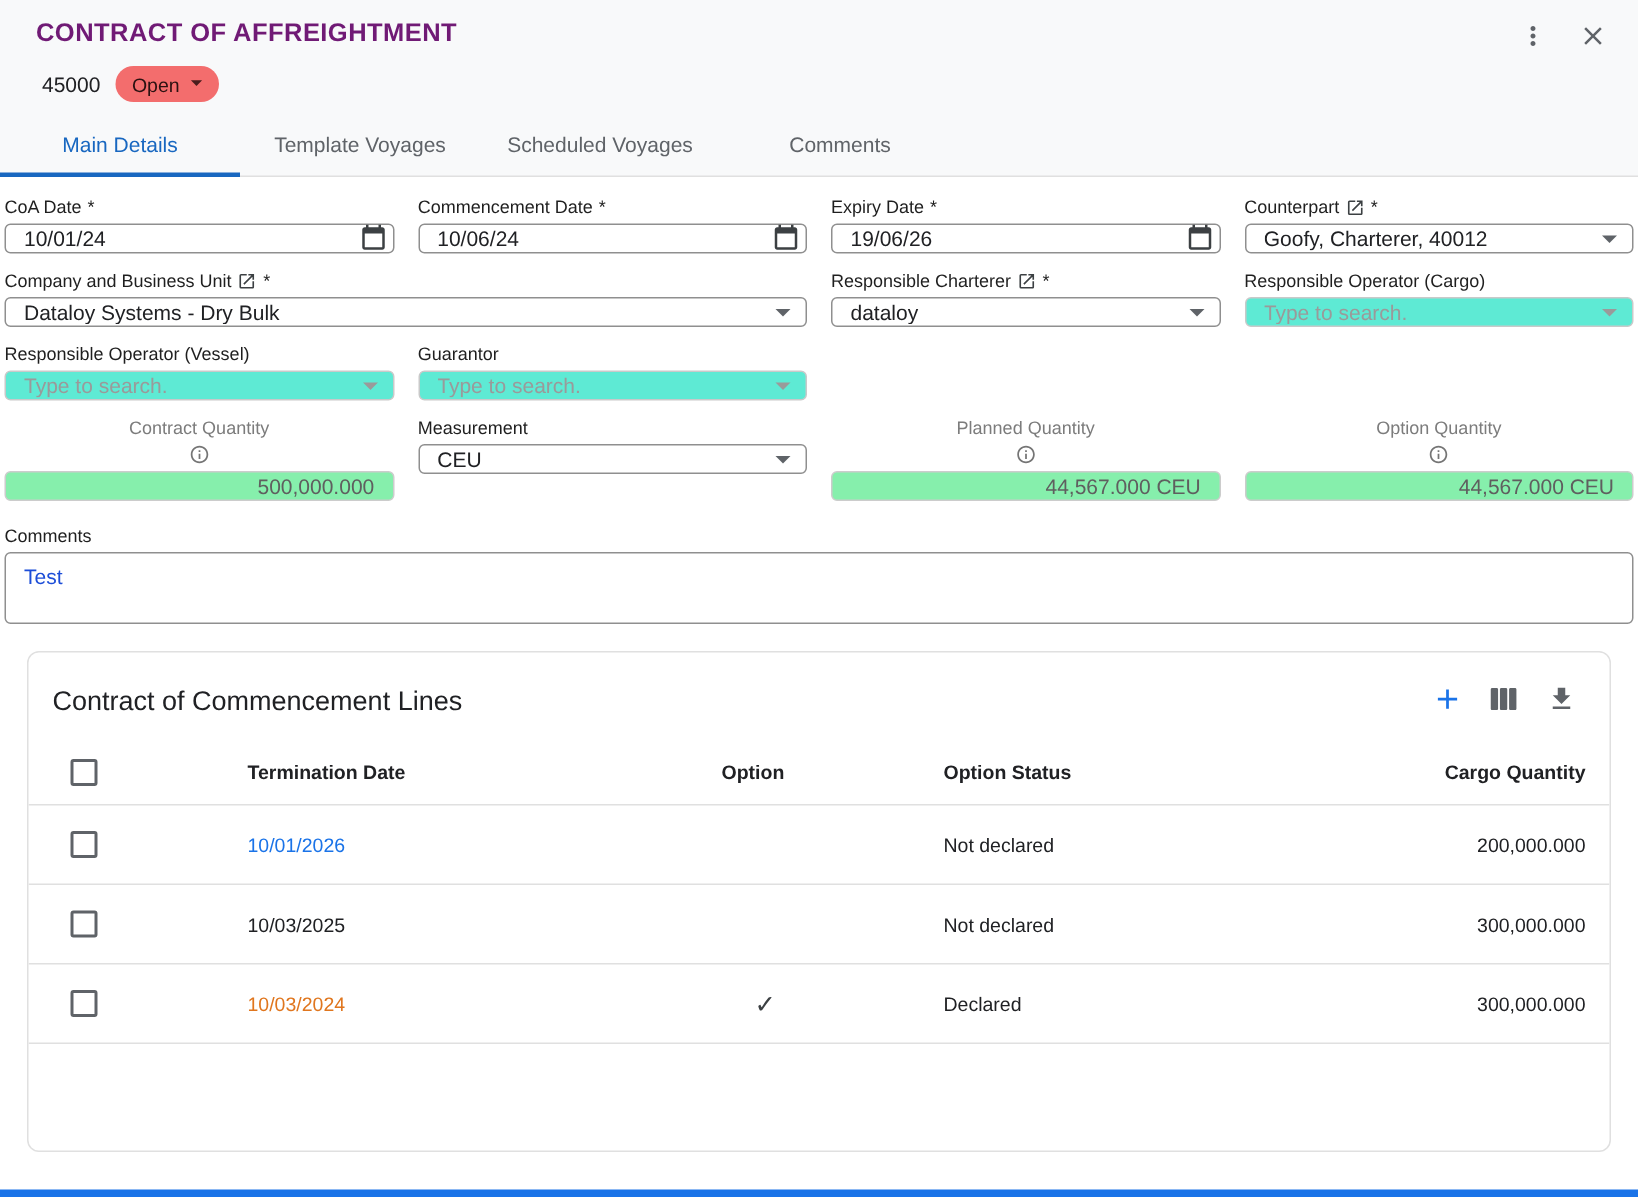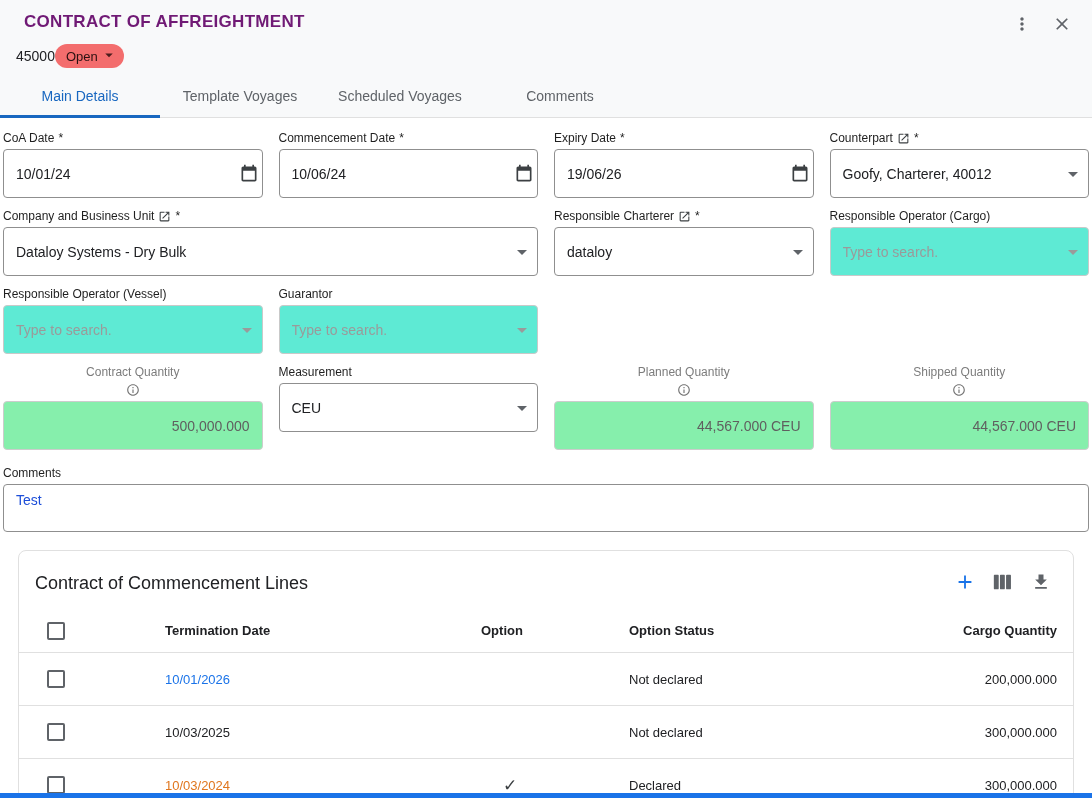--- a/index.html
+++ b/index.html
@@ -12,38 +12,38 @@
     overflow: hidden;
   }
   button { font-family: inherit; }
 
   
   .top { background: #f8f9fa; }
   .title-row { display: flex; justify-content: space-between; align-items: flex-start; padding: 9px 14px 0 24px; }
   .page-title { font-size: 17px; font-weight: 700; letter-spacing: .3px; color: #701a75; padding-top: 3px; }
   .header-actions { display: flex; align-items: center; gap: 8px; }
   .icon-btn { background: none; border: none; cursor: pointer; width: 32px; height: 32px; display: flex; align-items: center; justify-content: center; border-radius: 50%; }
-  .id-row { display: flex; align-items: center; gap: 0; padding: 3px 0 0 16px; }
+  .id-row { display: flex; align-items: center; gap: 10px; padding: 3px 0 0 28px; }
   .contract-no { font-size: 14px; color: #202124; }
   .chip { display: inline-flex; align-items: center; gap: 2px; background: #f36d6d; border: none; border-radius: 13px; height: 24px; padding: 0 6px 0 11px; font-size: 13px; font-weight: 500; color: #2b1111; cursor: pointer; }
 
   .tabs { display: flex; margin-top: 7px; border-bottom: 1px solid #e0e0e0; }
   .tab { width: 160px; text-align: center; padding: 13px 0 13px; font-size: 14px; font-weight: 500; color: #5f6368; cursor: pointer; position: relative; }
   .tab.active { color: #1867c0; }
   .tab.active::after { content: ""; position: absolute; left: 0; right: 0; bottom: -1px; height: 3px; background: #1867c0; }
 
   
   .content { padding: 13px 3px 0; }
   .form-grid { display: grid; grid-template-columns: repeat(4, 1fr); column-gap: 16px; row-gap: 11px; }
   .field.span2 { grid-column: span 2; }
   .field.col1 { grid-column: 1; }
   .flabel { display: flex; align-items: center; gap: 4px; font-size: 12px; line-height: 14px; color: #1f1f1f; margin-bottom: 4px; white-space: nowrap; }
   .flabel.muted { color: #7c7c7c; flex-direction: column; }
   .licon, .iicon { display: inline-flex; align-items: center; }
-  .ibox { height: 49px; border: 1px solid #8f8f8f; border-radius: 4px; background: #fff; display: flex; align-items: center; padding: 0 3px 0 12px; font-size: 14px; color: #202124; }
+  .ibox { height: 20px; border: 1px solid #8f8f8f; border-radius: 4px; background: #fff; display: flex; align-items: center; padding: 0 3px 0 12px; font-size: 14px; color: #202124; }
   .ibox .val { flex: 1 1 auto; white-space: nowrap; overflow: hidden; }
   .ibox .trail { flex: 0 0 auto; display: flex; align-items: center; cursor: pointer; }
   .ibox input { flex: 1; min-width: 0; border: none; outline: none; background: transparent; font: inherit; color: #202124; }
   .ibox input::placeholder { color: #9a9a9a; }
   .ibox.search { background: #5eead4; border-color: #c9c9c9; }
   .ibox.readonly { background: #86efac; border-color: #cccccc; color: #5f5f5f; padding-right: 12px; }
   .ibox.readonly .val { text-align: right; }
 
   .comments-block { margin-top: 16px; }
   .textarea { border: 1px solid #8f8f8f; border-radius: 4px; min-height: 48px; padding: 7px 12px; font-size: 14px; color: #1d4ed8; cursor: text; }
@@ -291,21 +291,21 @@
               </svg>
             </span>
         </div>
         <div class="ibox readonly">
           <span class="val">44,567.000 CEU</span>
         </div>
       </div>
 
       <div class="field">
         <div class="flabel muted">
-          <span>Shipped Quantity</span>
+          <span>Option Quantity</span>
           <span class="iicon">
               <svg width="14" height="14" viewBox="0 0 24 24" fill="#757575">
                 <path d="M11 7h2v2h-2zm0 4h2v6h-2zm1-9C6.48 2 2 6.48 2 12s4.48 10 10 10 10-4.48 10-10S17.52 2 12 2zm0 18c-4.41 0-8-3.59-8-8s3.59-8 8-8 8 3.59 8 8-3.59 8-8 8z"></path>
               </svg>
             </span>
         </div>
         <div class="ibox readonly">
           <span class="val">44,567.000 CEU</span>
         </div>
       </div>

